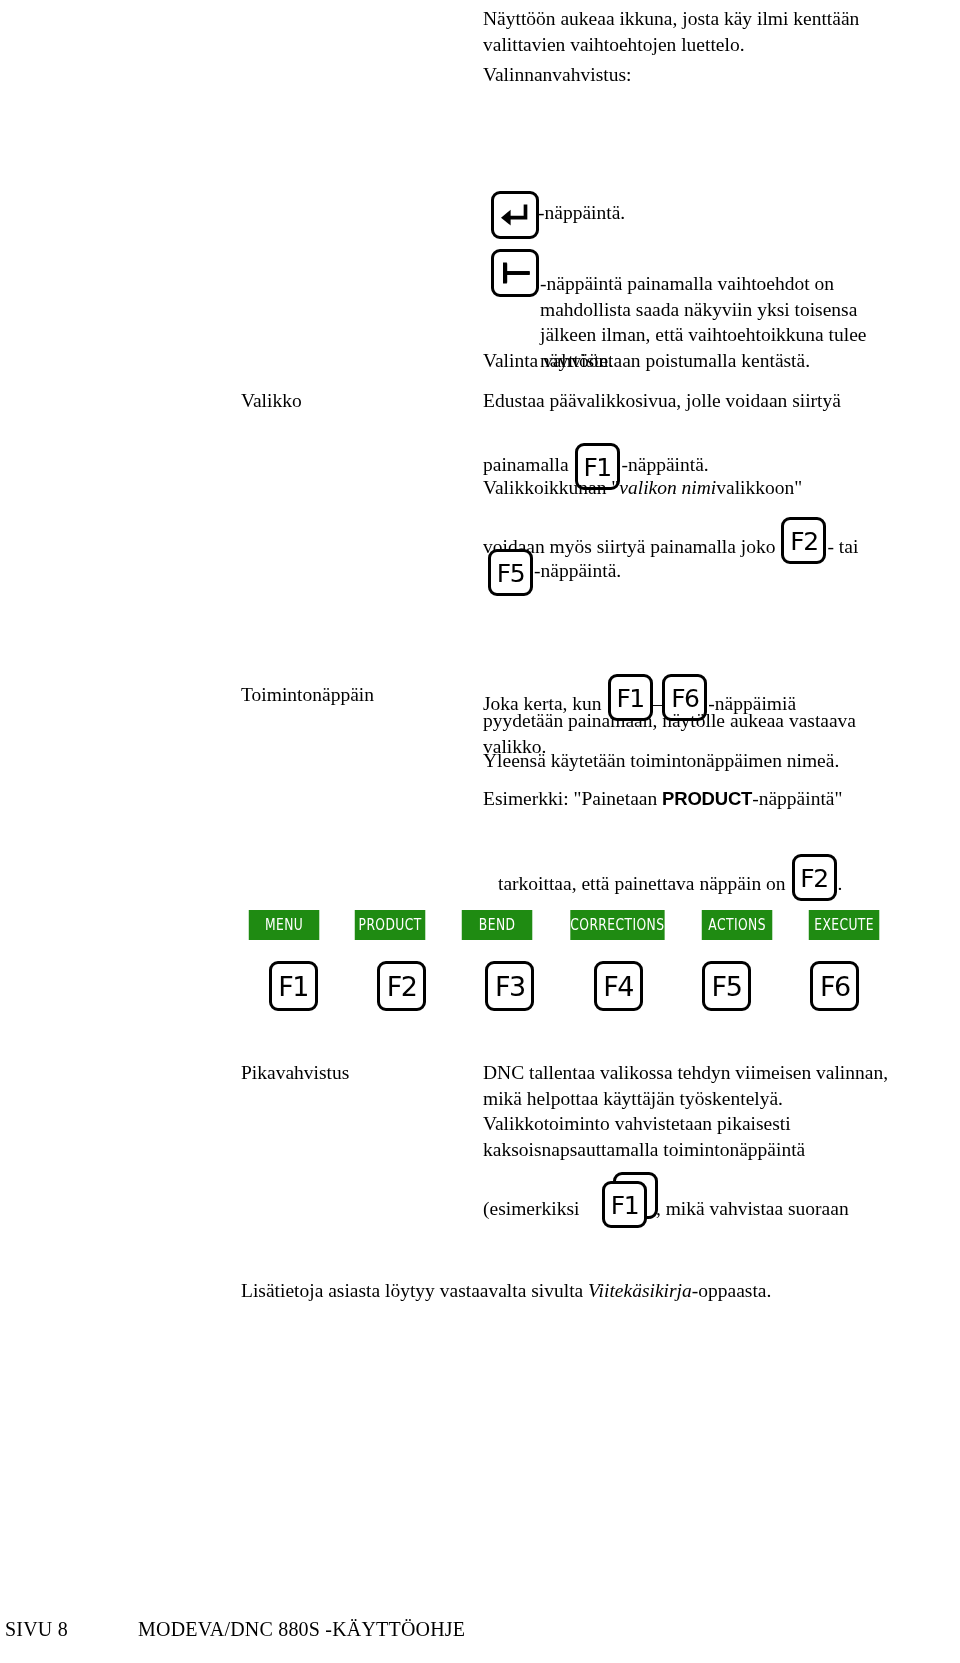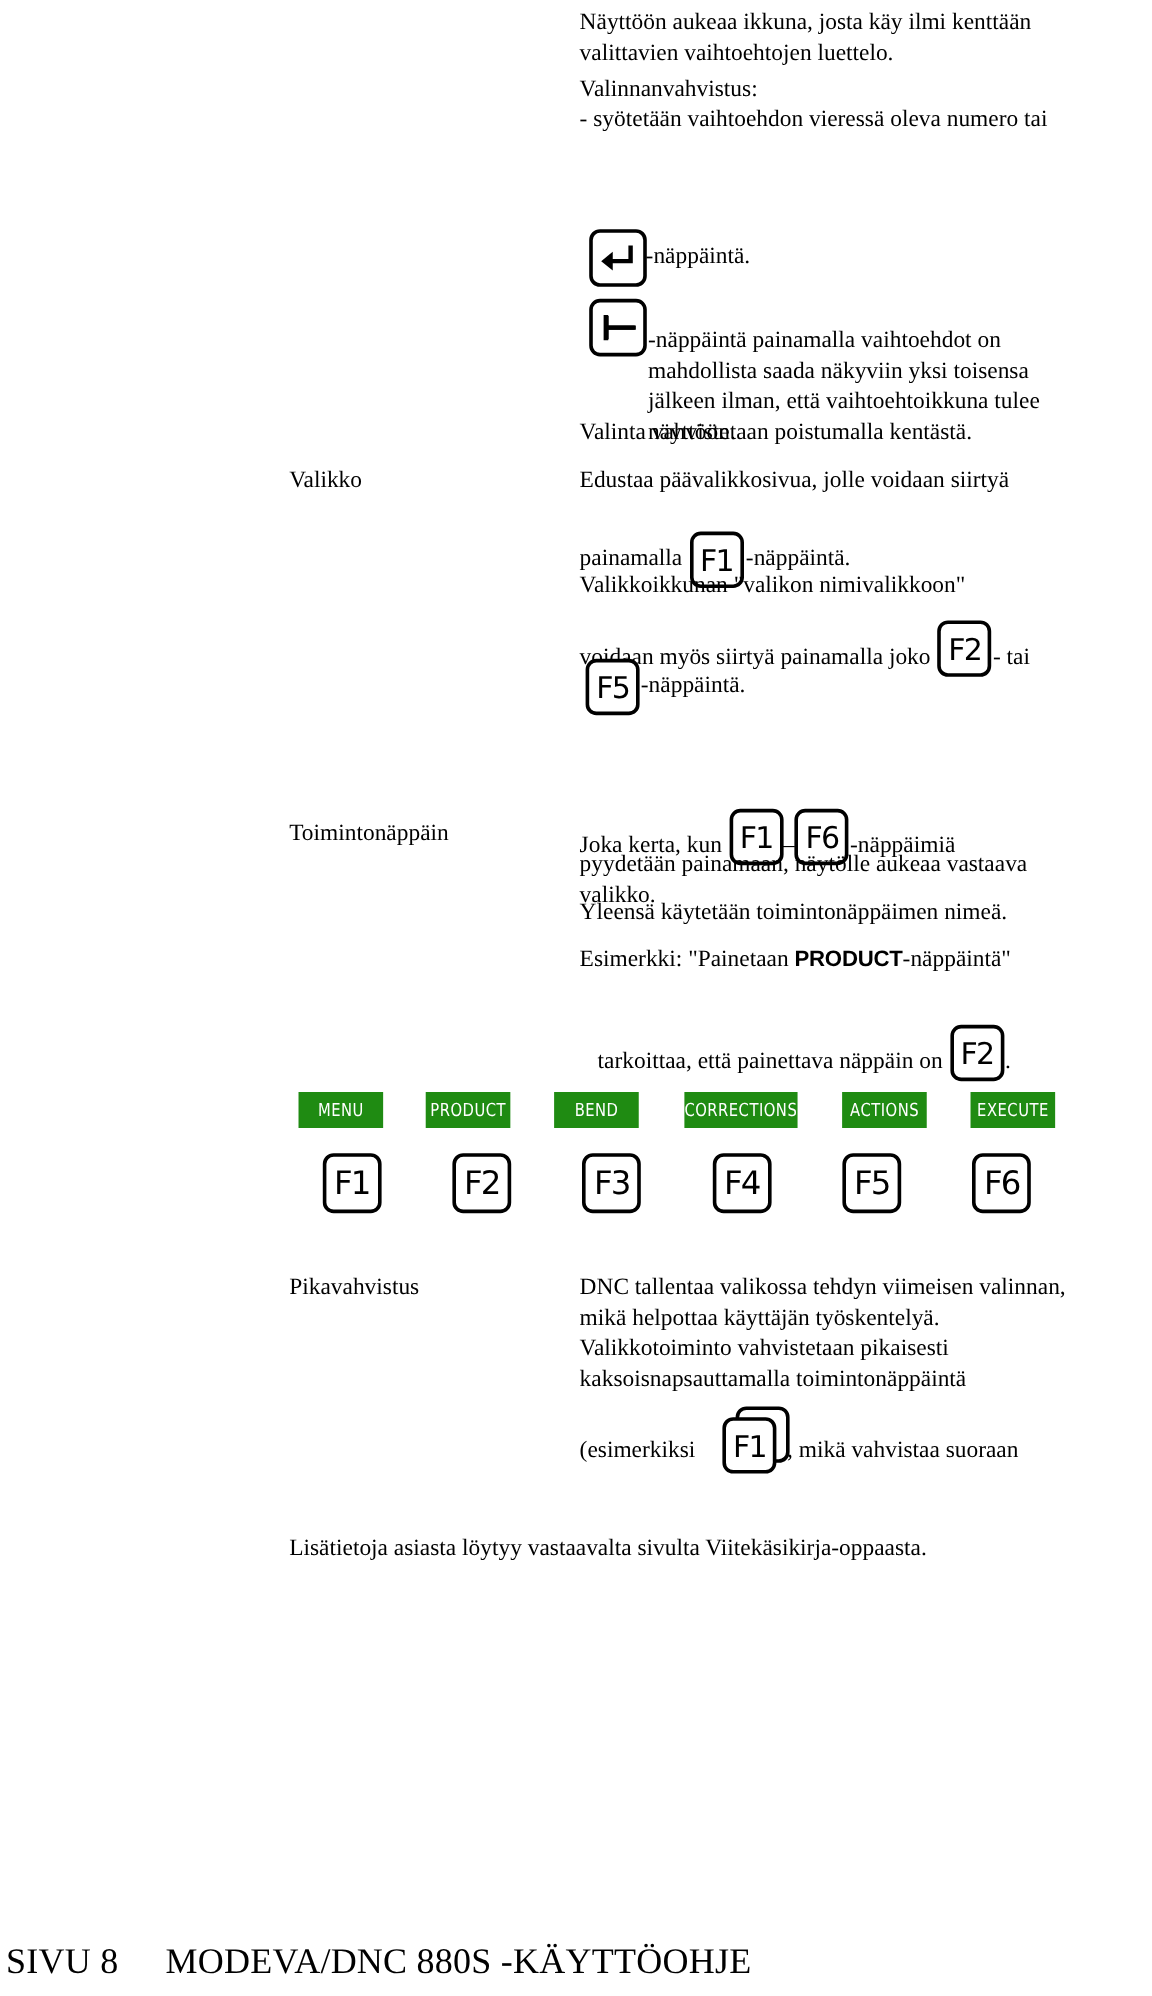--- a/index.html
+++ b/index.html
@@ -36,21 +36,21 @@
     line-height: 25.6px;
   }
   .body-col {
     left: 483px;
     width: 432px;
   }
   .wide-col {
     left: 241px;
     width: 676px;
   }
-  .italic { }
+  .italic { font-style: italic; }
   .bold-sans {
     font-family: "Liberation Sans", "DejaVu Sans", sans-serif;
     font-weight: bold;
     font-size: 18.5px;
     letter-spacing: -0.2px;
   }
 
   
   .key {
     display: inline-block;
@@ -164,42 +164,39 @@
     justify-content: center;
   }
 
   
   .footer {
     position: absolute;
     left: 0;
     top: 1618px;
     width: 960px;
     height: 40px;
-    font-size: 30px;
+    font-size: 20px;
     letter-spacing: 0.2px;
   }
   .footer .pg { position: absolute; left: 5px; top: 0; }
   .footer .ttl { position: absolute; left: 138px; top: 0; }
 </style>
 </head>
 <body>
 
 <div class="page">
 
   <div class="block body-col" style="top:6px;">
     <span>Näyttöön aukeaa ikkuna, josta käy ilmi kenttään valittavien vaihtoehtojen luettelo.</span>
   </div>
 
   <div class="block body-col" style="top:62px;">
     <span>Valinnanvahvistus:</span>
   </div>
 
-  <div class="block body-col" style="top:87px;">
-    <span>- syötetään vaihtoehdon vieressä oleva numero tai</span>
-  </div>
 
 
   <div class="block" style="left:491px; top:191px; width:420px;">
     <span class="key key-sym">
       <svg class="glyph-enter" viewBox="0 0 48 48" width="42" height="42" aria-hidden="true">
         <path d="M36 12 L36 27 L17 27" stroke="#000" stroke-width="4.2" fill="none" stroke-linecap="butt"></path>
         <path d="M19 18 L8 27 L19 36 Z" fill="#000"></path>
       </svg>
     </span><span style="margin-left:-1px;">-näppäintä.</span>
   </div>

